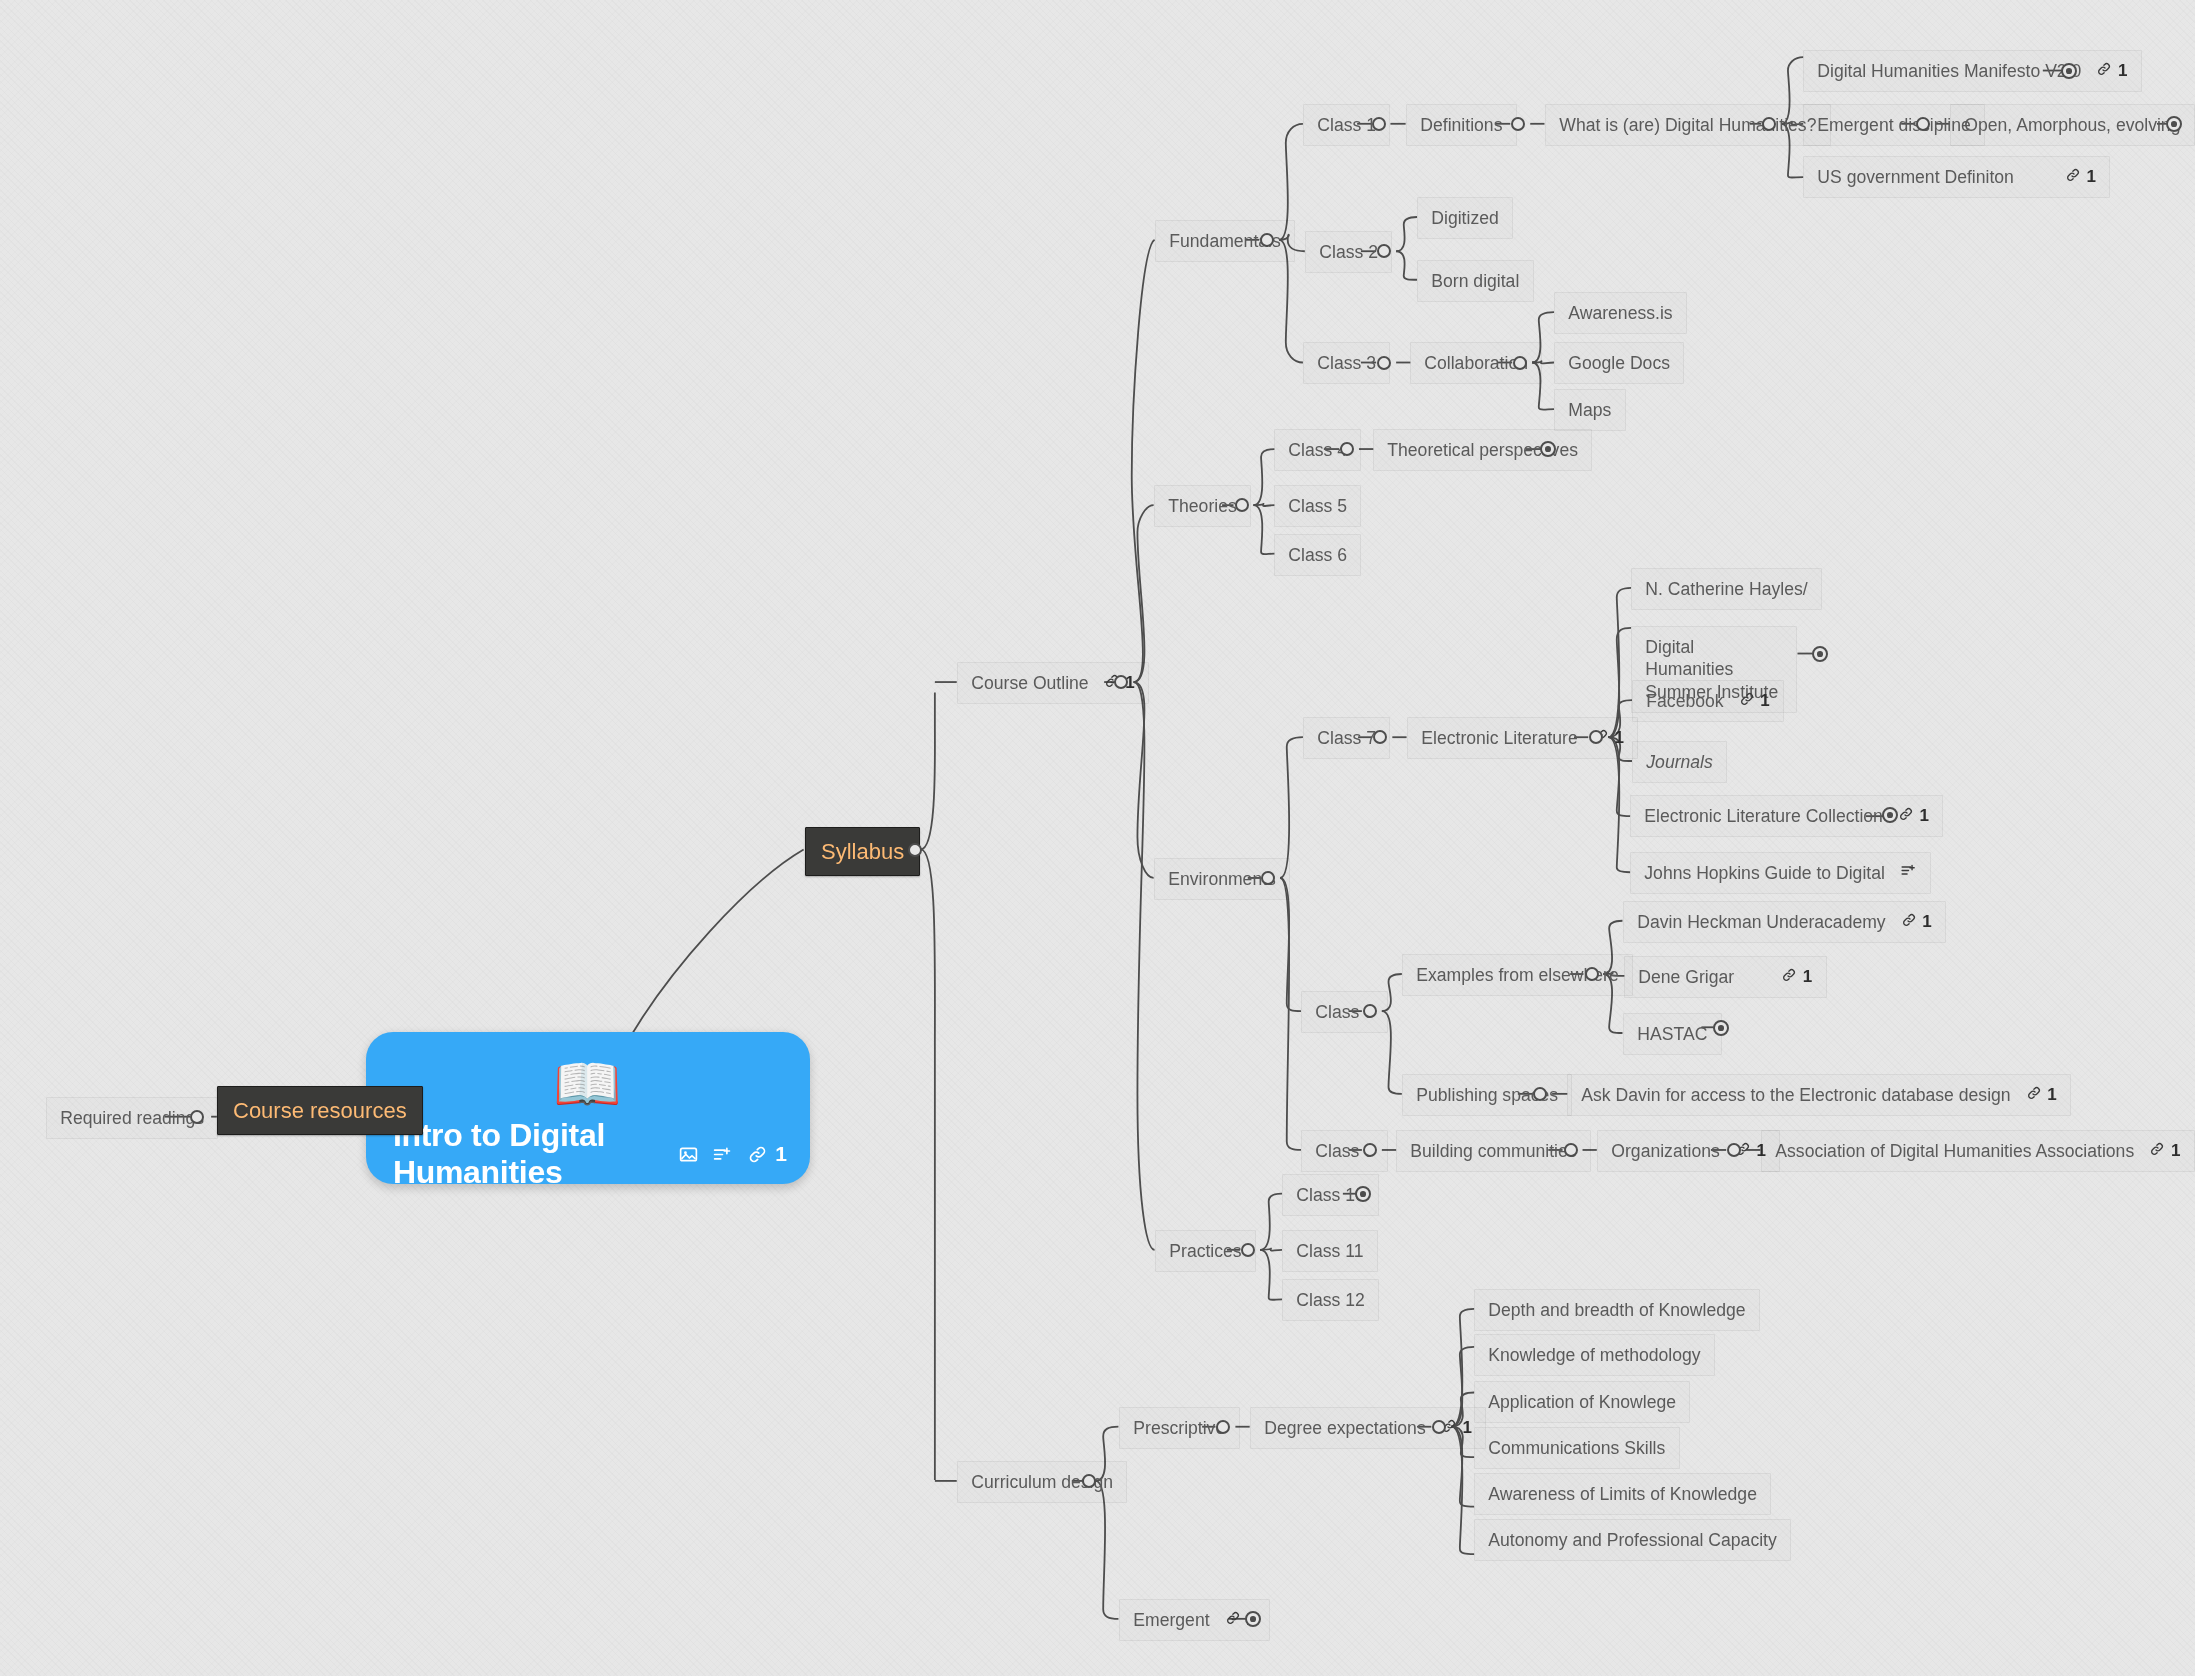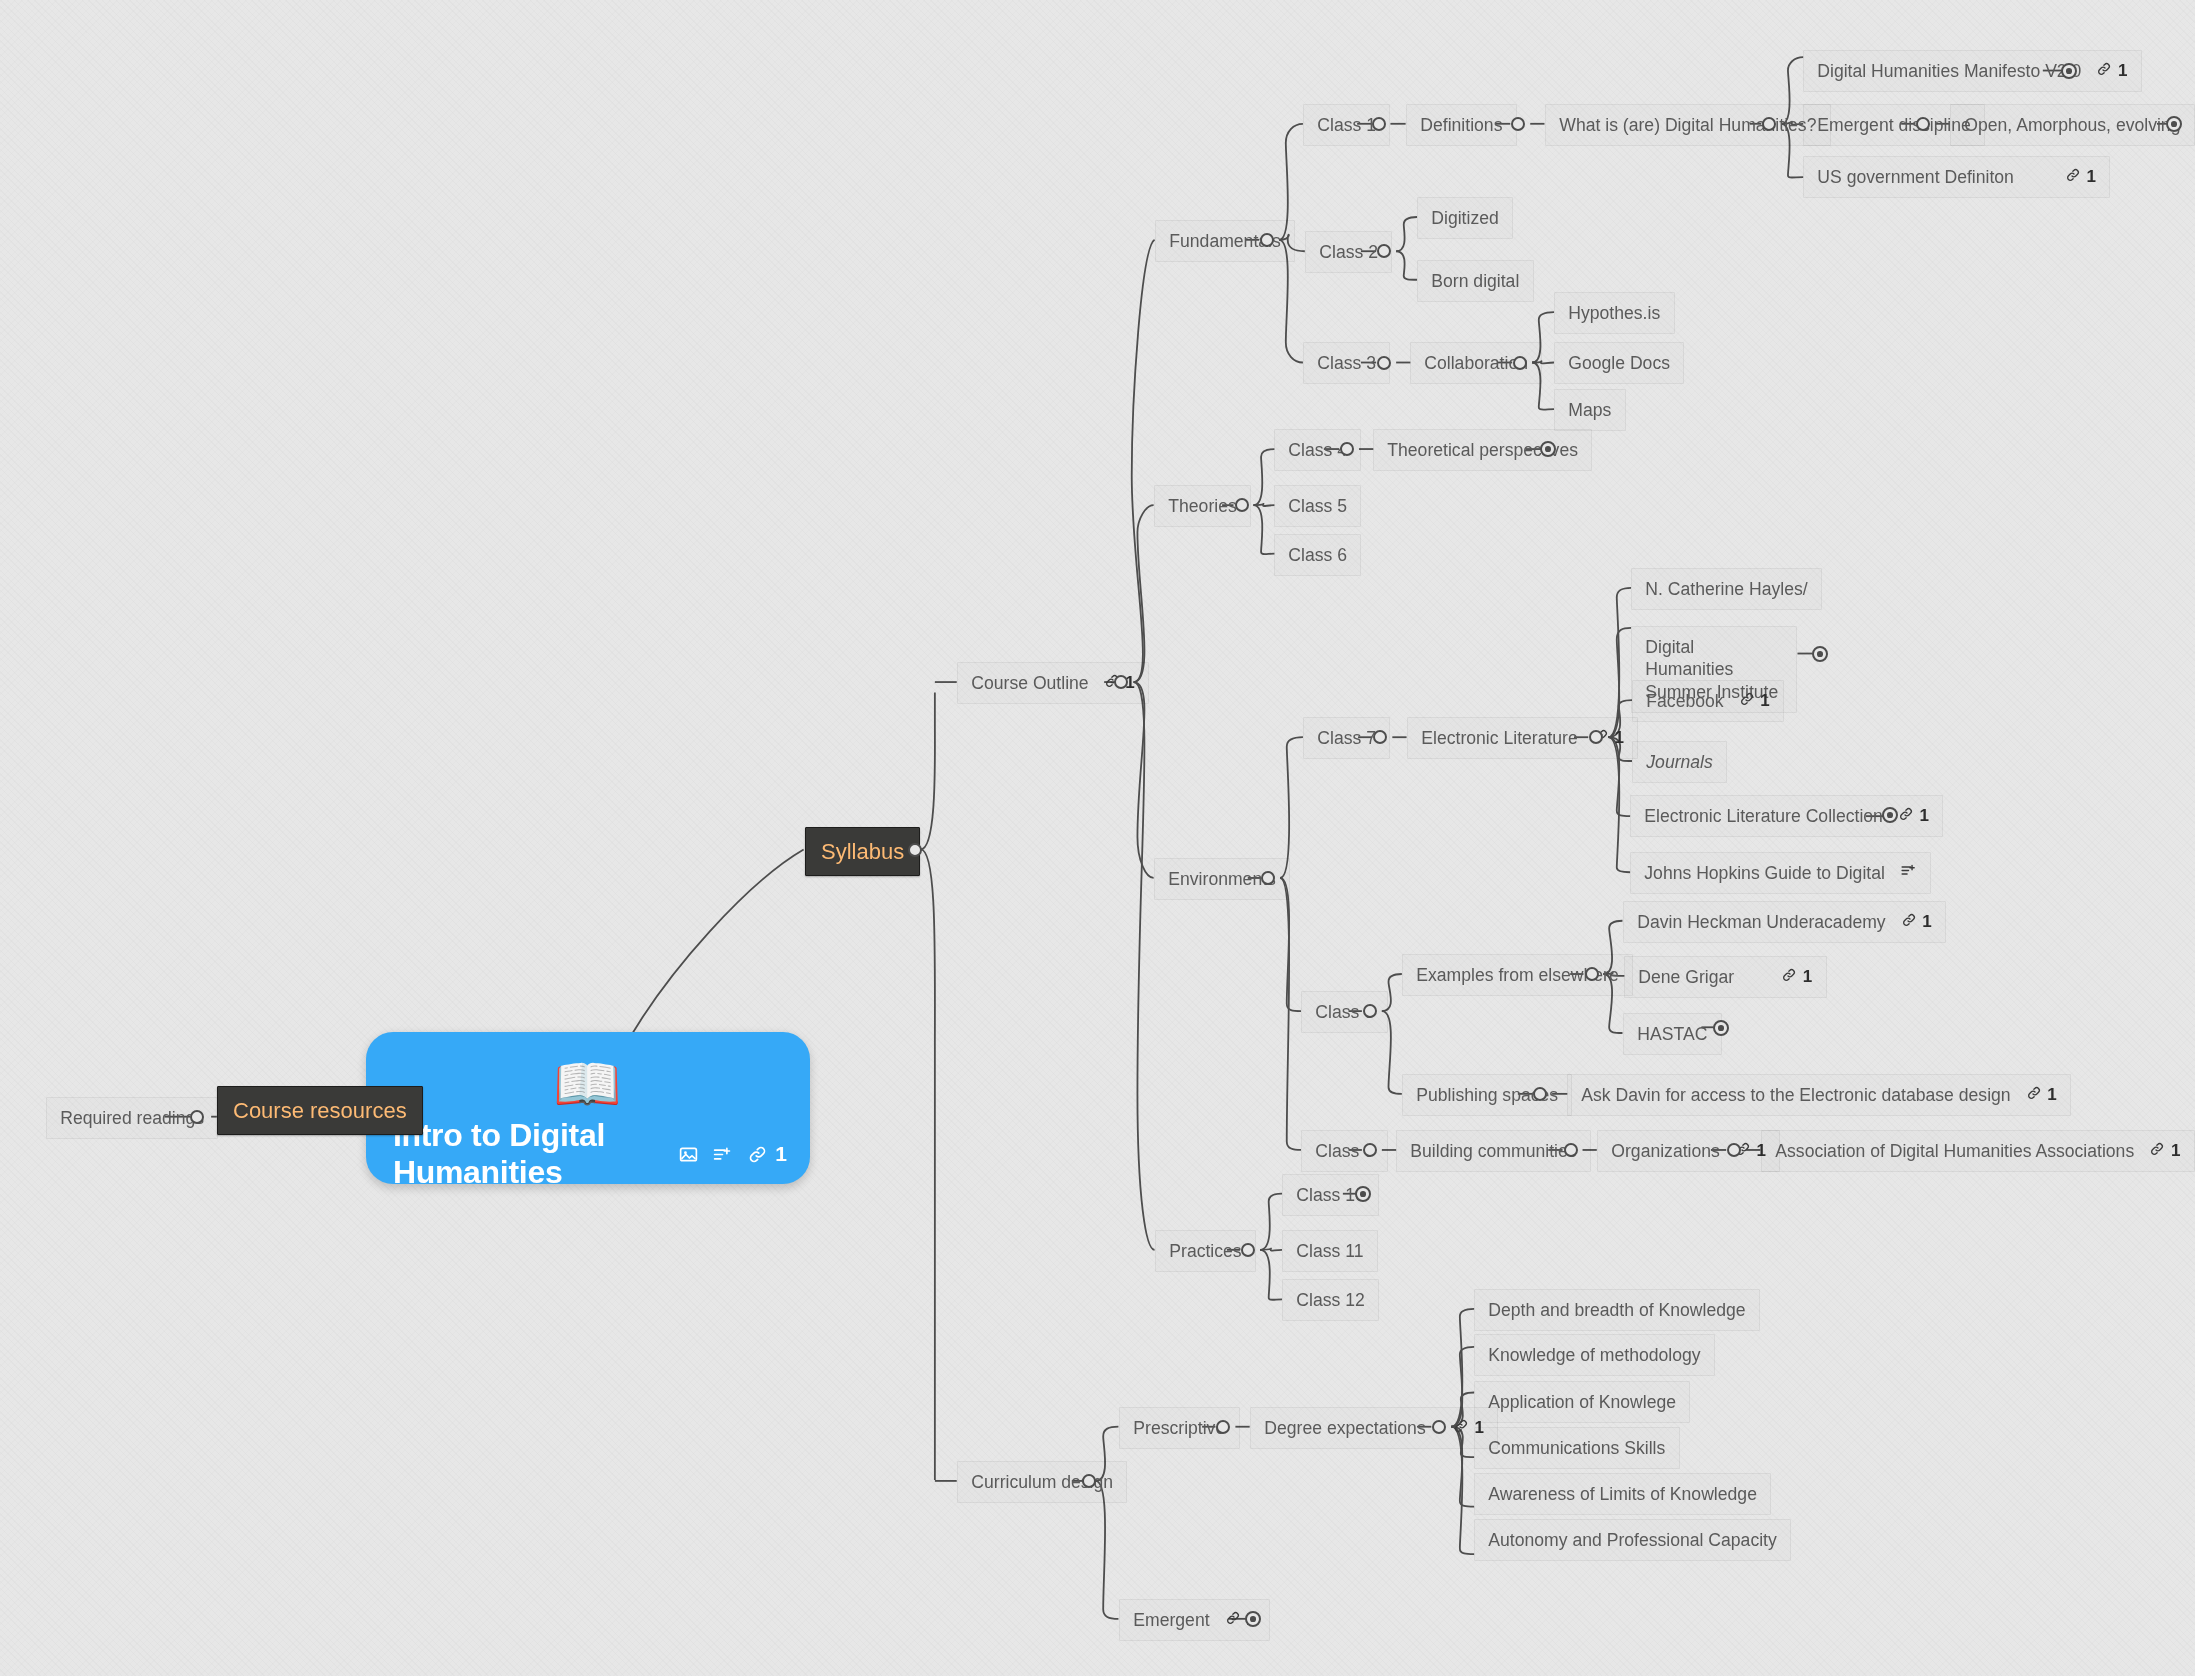--- a/index.html
+++ b/index.html
@@ -346,21 +346,21 @@
     <span class="label">Class 3</span>
   </div>
   <div class="knob" style="left:1377px;top:356px;"></div>
 
   <div class="node" style="left:1410px;top:342px;">
     <span class="label">Collaboration</span>
   </div>
   <div class="knob" style="left:1513px;top:356px;"></div>
 
   <div class="node" style="left:1554px;top:292px;">
-    <span class="label">Hypothes.is</span>
+    <span class="label">Awareness.is</span>
   </div>
   <div class="node" style="left:1554px;top:342px;">
     <span class="label">Google Docs</span>
   </div>
   <div class="node" style="left:1554px;top:389px;">
     <span class="label">Maps</span>
   </div>
 
   <div class="node" style="left:1154px;top:485px;">
     <span class="label">Theories</span>
@@ -571,21 +571,21 @@
   </div>
   <div class="node" style="left:1282px;top:1279px;">
     <span class="label">Class 12</span>
   </div>
 
   <div class="node" style="left:1119px;top:1407px;">
     <span class="label">Prescriptive</span>
   </div>
   <div class="knob" style="left:1216px;top:1420px;"></div>
 
-  <div class="node" style="left:1250px;top:1407px;gap:12px;">
+  <div class="node" style="left:1250px;top:1407px;">
     <span class="label">Degree expectations</span>
     <span class="badge">
       <span class="ico">
         <svg width="16" height="16" viewBox="0 0 24 24" fill="none" stroke="#3b3b3b" stroke-width="2" stroke-linecap="round">
           <path d="M10.5 13.5a4 4 0 0 0 5.7 0l2.6-2.6a4 4 0 0 0-5.7-5.7l-1.3 1.3"></path>
           <path d="M13.5 10.5a4 4 0 0 0-5.7 0l-2.6 2.6a4 4 0 0 0 5.7 5.7l1.3-1.3"></path>
         </svg>
       </span>
       <span class="cnt">1</span>
     </span>

